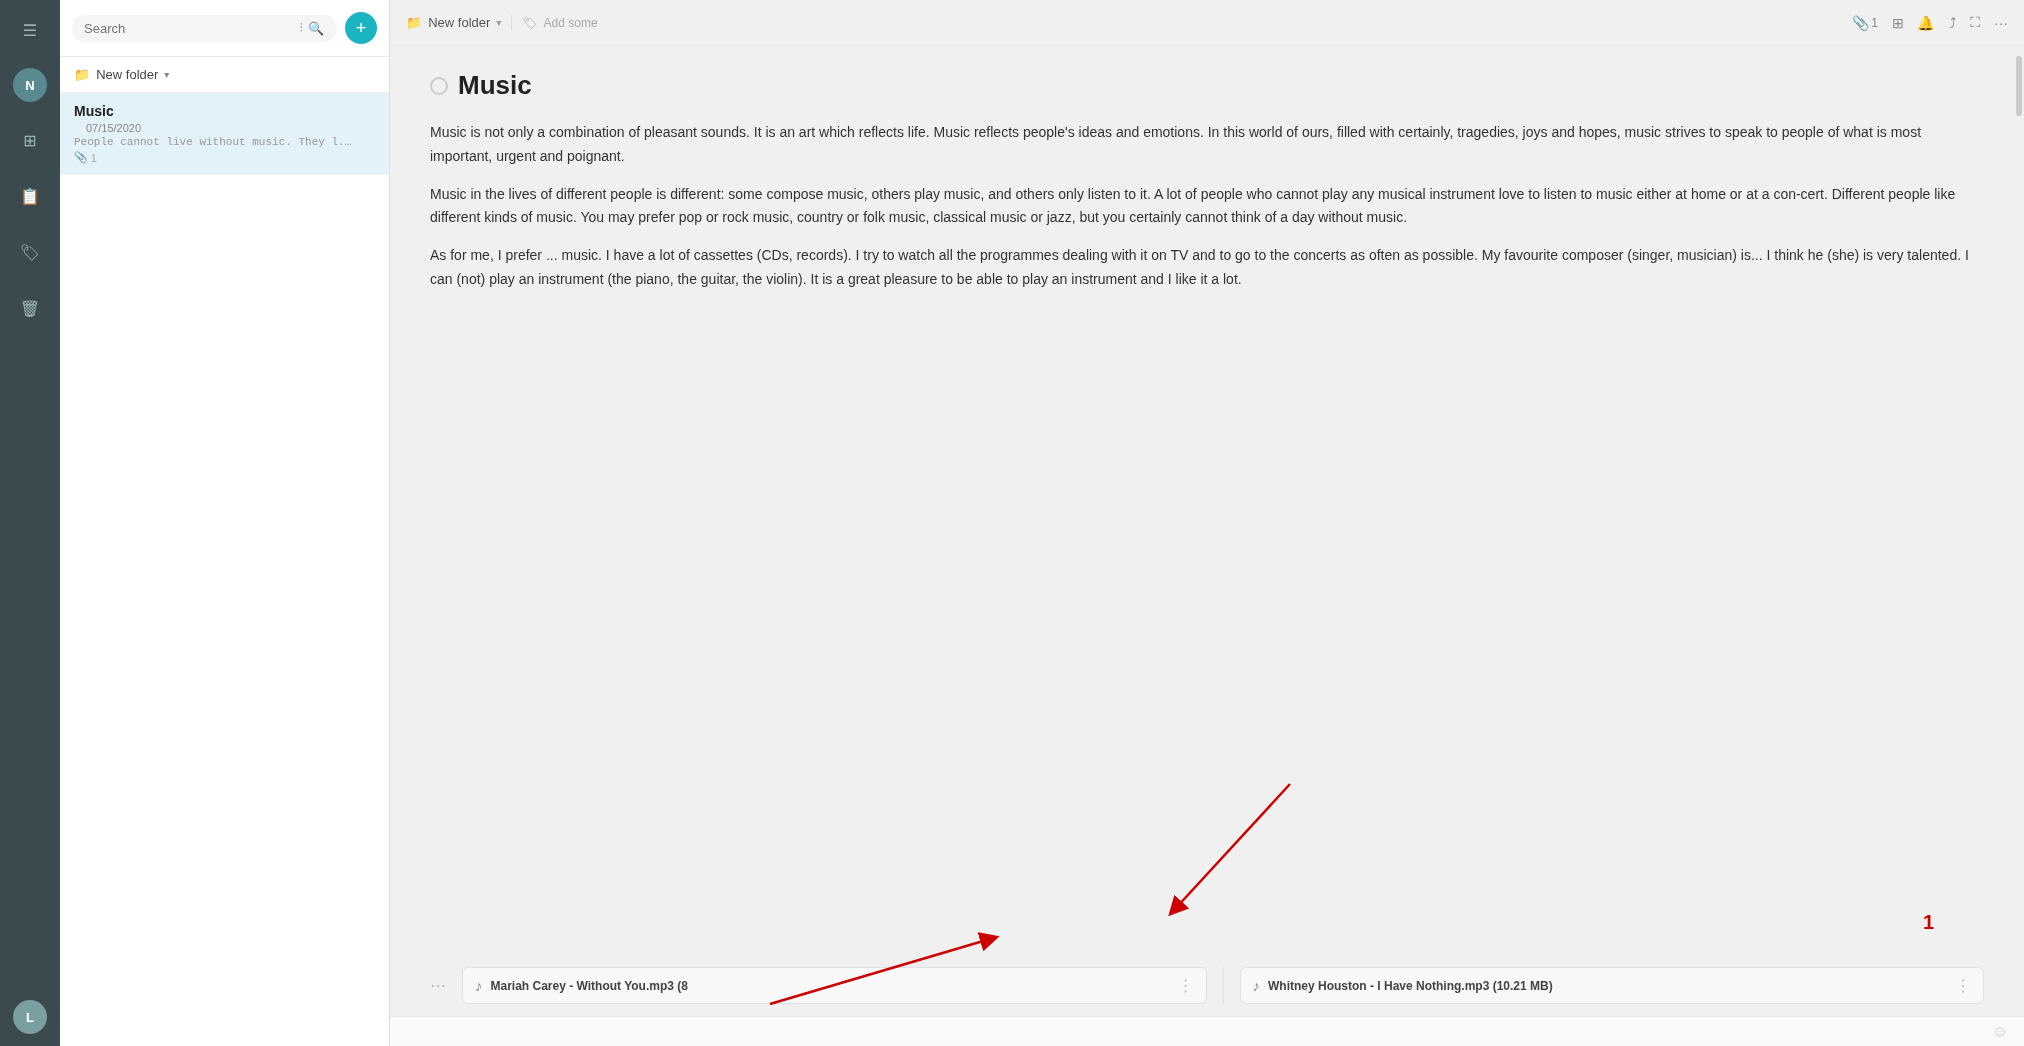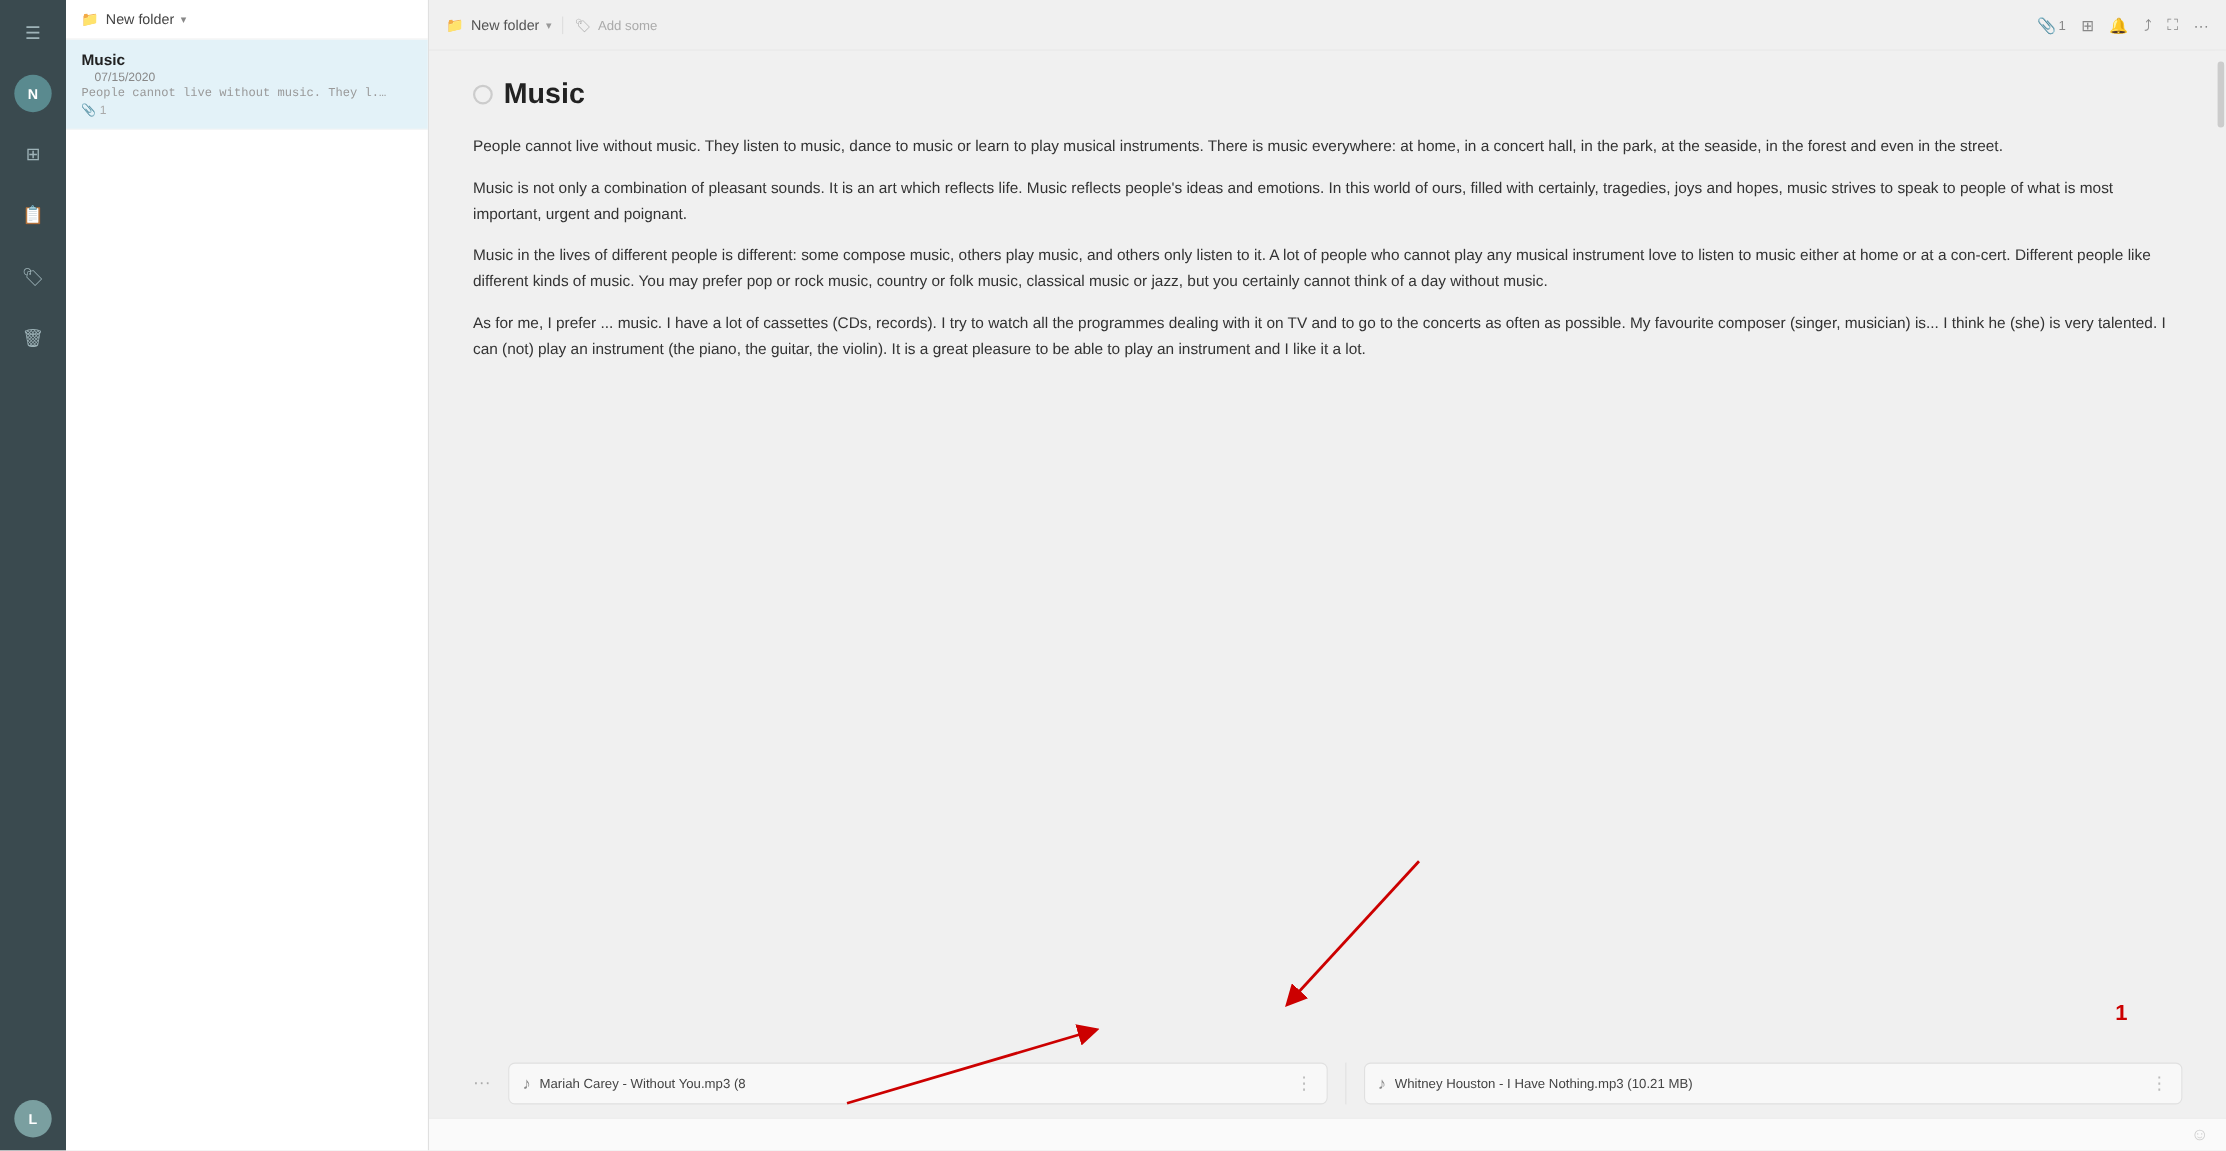--- a/index.html
+++ b/index.html
@@ -190,21 +190,21 @@
       border-radius: 6px;
       padding: 8px 12px;
       gap: 8px;
       font-size: 12px;
       color: #444;
       flex: 1;
       min-width: 0;
       position: relative;
     }
     .attachment-item .music-icon { color: #888; font-size: 15px; flex-shrink: 0; }
-    .attachment-item .file-name { overflow: hidden; text-overflow: ellipsis; white-space: nowrap; }
+    .attachment-item .file-name { overflow: hidden; text-overflow: ellipsis; white-space: nowrap; font-weight: bold; }
     .attachment-item .more-btn { margin-left: auto; color: #bbb; cursor: pointer; font-size: 16px; flex-shrink: 0; }
     .add-caption { font-size: 11px; color: #bbb; margin-top: 2px; }
 
     
     .scrollbar-area {
       width: 10px;
       background: #f0f0f0;
       display: flex;
       flex-direction: column;
     }
@@ -243,20 +243,28 @@
       <div class="sidebar-icon-btn">🏷</div>
       <div class="sidebar-icon-btn">🗑</div>
     </div>
     <div class="bottom-section">
       <div class="avatar-circle bottom">L</div>
     </div>
   </div>
 
   <div class="left-panel">
 
+    <div class="search-bar">
+      <div class="search-input-wrap">
+        <input class="search-input" type="text" placeholder="Search" style="">
+        <span class="filter-icon">⫶</span>
+        <span class="search-icon-btn">🔍</span>
+      </div>
+      <div class="add-btn">+</div>
+    </div>
 
     <div class="folder-header">
       <span style="font-size:13px;">📁</span>
       <span class="folder-name">New folder</span>
       <span class="folder-caret">▾</span>
     </div>
 
     <div class="note-list">
       <div class="note-item active">
         <div class="note-item-title">Music</div>
@@ -290,21 +298,20 @@
         <span>···</span>
       </div>
     </div>
 
     <div style="flex:1; display:flex; overflow:hidden; position:relative;">
       <div class="note-content">
         <div class="note-title-row">
           <div class="note-circle"></div>
           <div class="note-main-title">Music</div>
         </div>
-        <p class="note-body-text">People cannot live without music. They listen to music, dance to music or learn to play musical instruments. There is music everywhere: at home, in a concert hall, in the park, at the seaside, in the forest and even in the street.</p>
         <p class="note-body-text">Music is not only a combination of pleasant sounds. It is an art which reflects life. Music reflects people's ideas and emotions. In this world of ours, filled with certainly, tragedies, joys and hopes, music strives to speak to people of what is most important, urgent and poignant.</p>
         <p class="note-body-text">Music in the lives of different people is different: some compose music, others play music, and others only listen to it. A lot of people who cannot play any musical instrument love to listen to music either at home or at a con-cert. Different people like different kinds of music. You may prefer pop or rock music, country or folk music, classical music or jazz, but you certainly cannot think of a day without music.</p>
         <p class="note-body-text">As for me, I prefer ... music. I have a lot of cassettes (CDs, records). I try to watch all the programmes dealing with it on TV and to go to the concerts as often as possible. My favourite composer (singer, musician) is... I think he (she) is very talented. I can (not) play an instrument (the piano, the guitar, the violin). It is a great pleasure to be able to play an instrument and I like it a lot.</p>
 
         <div style="position:absolute; right: 80px; bottom: 20px; color: #cc0000; font-size: 20px; font-weight: 700; pointer-events:none;">1</div>
       </div>
 
       <div class="scrollbar-area">
         <div class="scrollbar-thumb"></div>
       </div>

